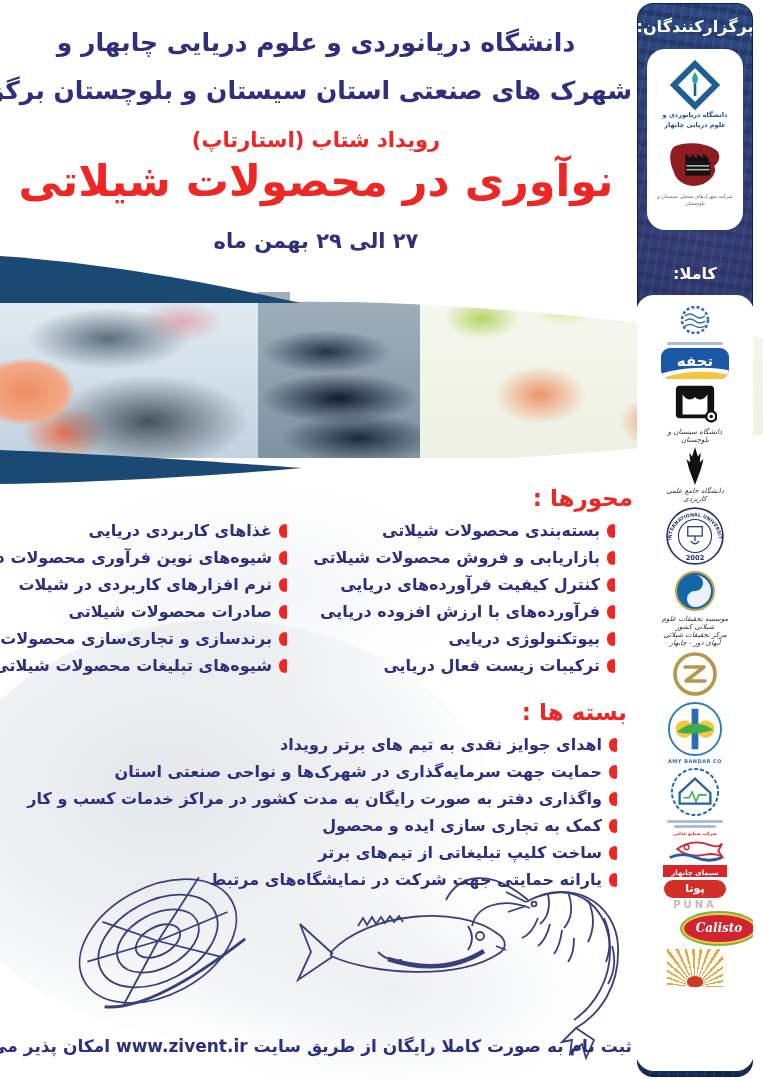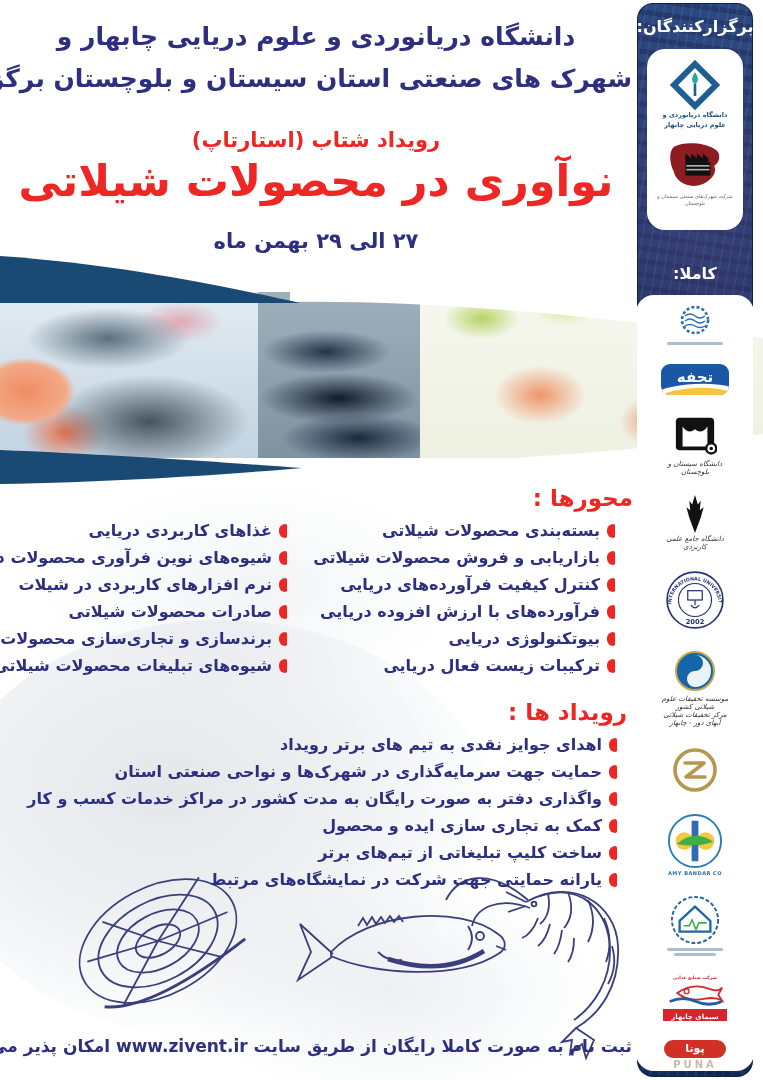--- a/index.html
+++ b/index.html
@@ -13,21 +13,21 @@
   .wm{position:absolute;border-radius:50%;pointer-events:none;}
   .wm1{left:-60px;top:620px;width:560px;height:420px;
     background:radial-gradient(ellipse at 40% 40%, #b9c2ca 0%, #d4dade 40%, transparent 72%);opacity:.38;}
   .wm2{left:180px;top:880px;width:420px;height:220px;
     background:radial-gradient(ellipse at 50% 50%, #c3cbd2 0%, transparent 70%);opacity:.3;}
   .wm3{left:40px;top:480px;width:420px;height:220px;
     background:radial-gradient(ellipse at 50% 50%, #ccd3da 0%, transparent 70%);opacity:.25;}
 
   
   .head{top:16px;left:0;width:632px;text-align:center;direction:rtl;}
-  .org-line{font-size:25px;line-height:42px;font-weight:bold;color:#2e2f7e;white-space:nowrap;}
+  .org-line{font-size:25px;line-height:42px;font-weight:bold;color:#2e2f7e;white-space:nowrap;margin-top:6px;}
   .event-type{top:128px;left:0;width:632px;text-align:center;direction:rtl;
     color:#ee2724;font-size:21px;font-weight:bold;}
   .main-title{top:156px;left:0;width:632px;text-align:center;direction:rtl;margin:0;
     color:#ee2724;font-size:43px;font-weight:bold;letter-spacing:-1px;white-space:nowrap;}
   .event-date{top:229px;left:0;width:632px;text-align:center;direction:rtl;
     color:#2e2f7e;font-size:21px;font-weight:bold;}
 
   
   .photo-band{top:292px;left:0;width:763px;height:166px;display:flex;}
   .ph{height:100%;}
@@ -80,21 +80,21 @@
       radial-gradient(circle at 55% 22%, rgba(130,90,170,.28), rgba(0,0,0,0) 38%),
       radial-gradient(circle at 40% 62%, rgba(90,130,200,.22), rgba(0,0,0,0) 34%),
       repeating-linear-gradient(100deg, rgba(255,255,255,.06) 0 2px, rgba(0,0,0,0) 2px 9px),
       repeating-linear-gradient(8deg, rgba(5,15,50,.28) 0 5px, rgba(0,0,0,0) 5px 13px),
       linear-gradient(180deg,#24477d 0%,#152f5c 30%,#1d3f72 62%,#122c58 100%);
     box-shadow:0 0 0 1px #0d2347 inset;}
   .side-label{color:#ffffff;font-size:16px;font-weight:bold;margin-top:14px;direction:rtl;}
   .white-box{width:88px;background:#ffffff;border-radius:18px;
     display:flex;flex-direction:column;align-items:center;}
   .org-box{margin-top:13px;padding:10px 4px 22px;}
-  .sp-box{margin-top:12px;margin-bottom:6px;padding:8px 15px;gap:19px;flex:1;overflow:hidden;}
+  .sp-box{margin-top:12px;margin-bottom:6px;padding:8px 15px;gap:3px;flex:1;overflow:hidden;}
   .cap-fa{font-size:6.5px;font-weight:bold;color:#1d5080;text-align:center;line-height:1.5;direction:rtl;width:80px;}
   .cap-cal{font-size:7px;font-style:italic;color:#333;text-align:center;direction:rtl;width:80px;margin-top:2px;}
   .cap-tiny{font-size:5px;color:#666;text-align:center;direction:rtl;width:80px;line-height:1.5;margin-top:2px;}
   .cap-en{font-size:5px;color:#2d6db5;letter-spacing:.5px;text-align:center;width:84px;margin-top:1px;font-weight:bold;}
   .blur-cap{width:56px;height:3px;background:#9db3c9;border-radius:2px;opacity:.85;margin-top:3px;}
   .tile{display:flex;flex-direction:column;align-items:center;justify-content:center;flex:0 0 auto;}
 
   .tohfe-badge{position:relative;width:68px;height:31px;background:#1b57a7;border-radius:9px;
     overflow:hidden;display:flex;align-items:center;justify-content:center;}
   .tohfe-txt{color:#fff;font-size:15px;font-weight:bold;z-index:2;margin-top:-4px;}
@@ -201,21 +201,21 @@
     <div class="li">
         <span class="blt"></span>
         <span>برندسازی و تجاری‌سازی محصولات شیلاتی</span>
       </div>
     <div class="li">
         <span class="blt"></span>
         <span>شیوه‌های تبلیغات محصولات شیلاتی</span>
       </div>
   </div>
 
-  <div class="abs sec-heading supports-heading">رویداد ها :</div>
+  <div class="abs sec-heading supports-heading">بسته ها :</div>
   <div class="abs sup-list">
     <div class="li">
         <span class="blt"></span>
         <span>اهدای جوایز نقدی به تیم های برتر رویداد</span>
       </div>
     <div class="li">
         <span class="blt"></span>
         <span>حمایت جهت سرمایه‌گذاری در شهرک‌ها و نواحی صنعتی استان</span>
       </div>
     <div class="li">

